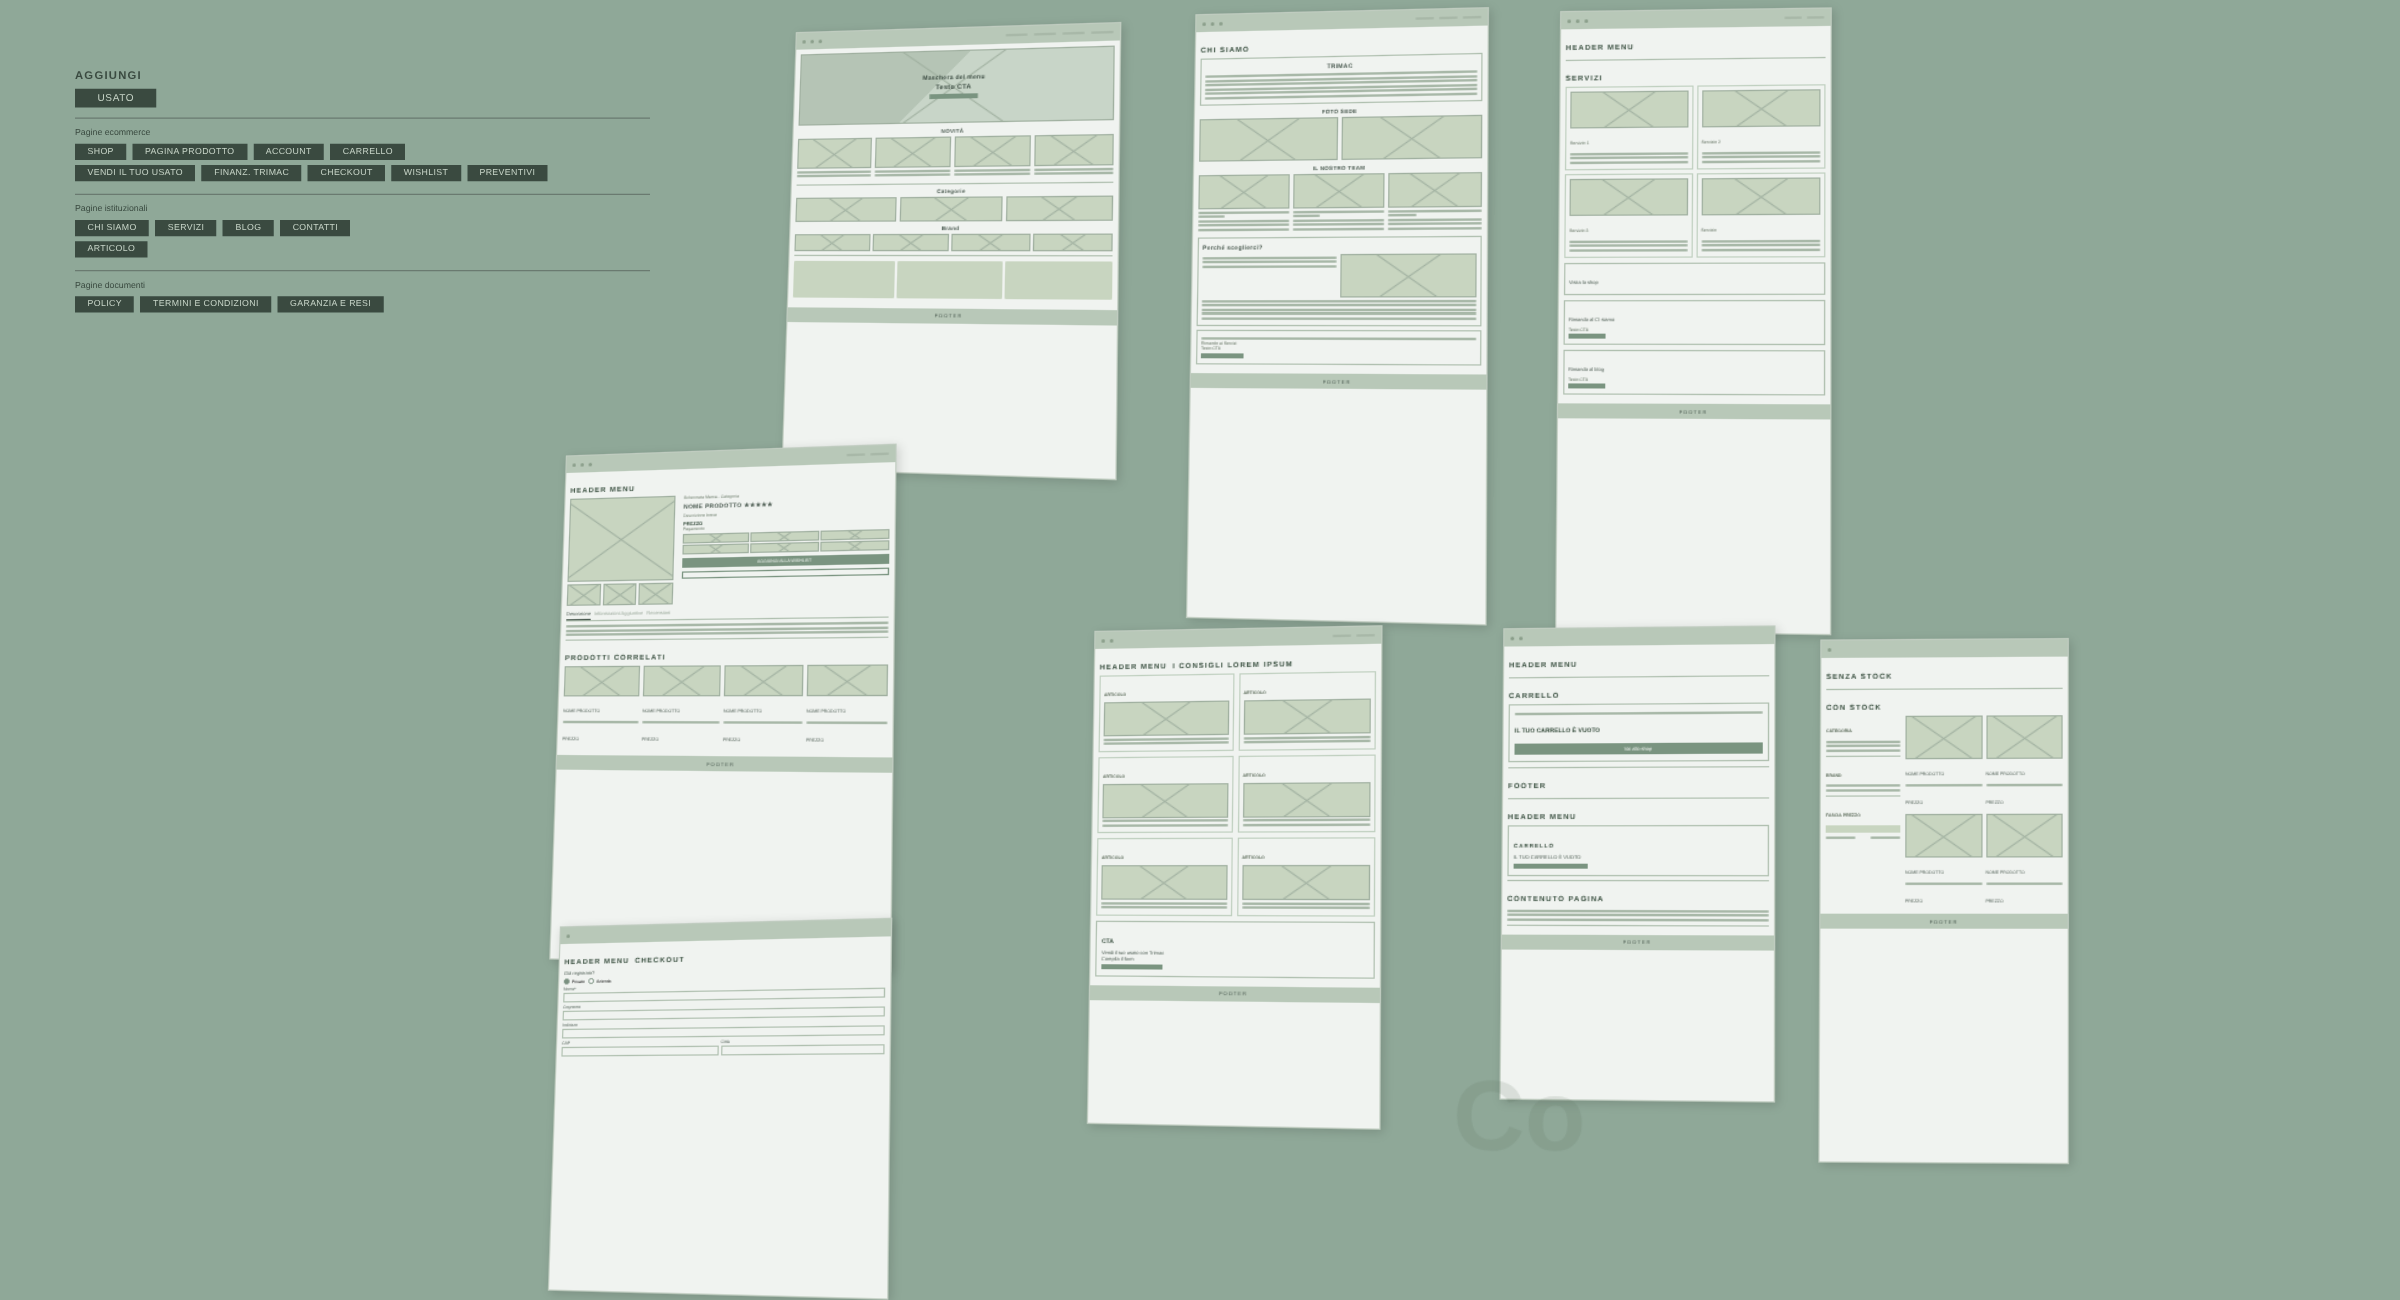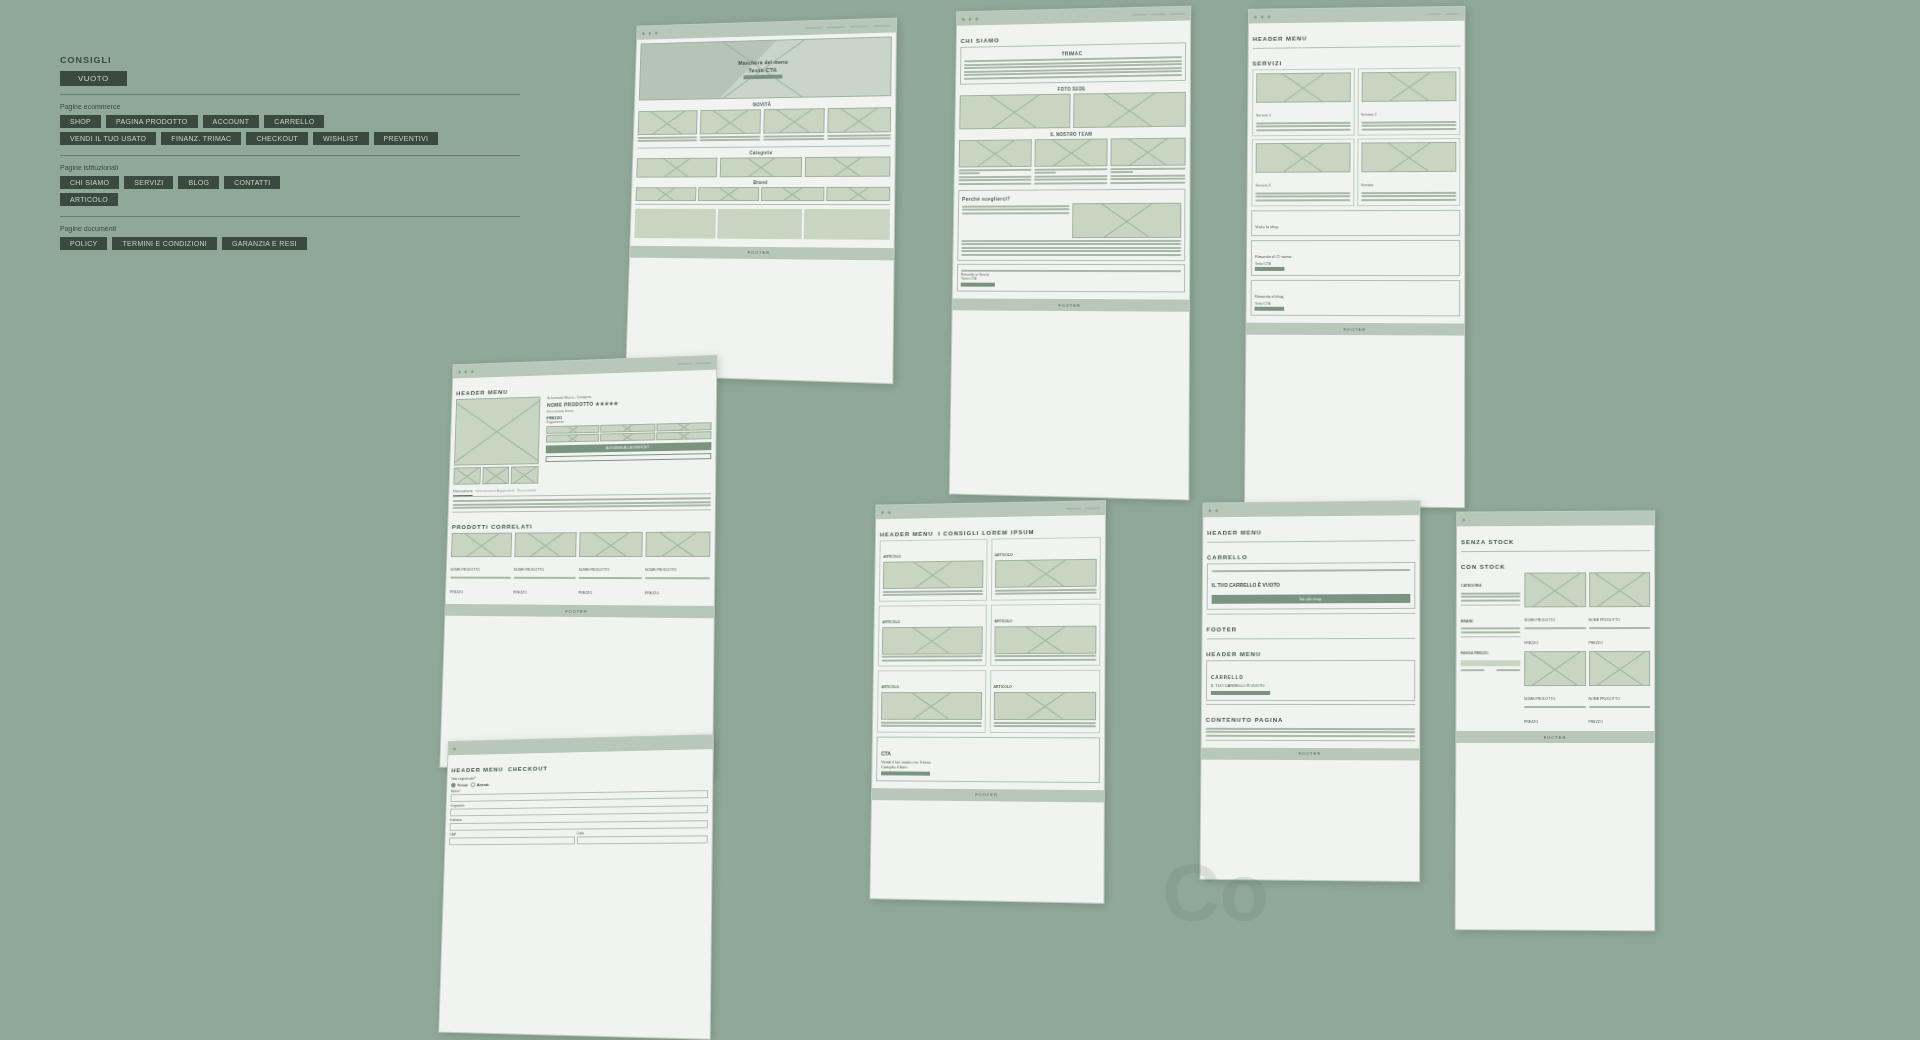--- a/index.html
+++ b/index.html
@@ -127,24 +127,24 @@
     .small-lbl { font-size: 3.5px; color: #5a6a58; }
     .btn-wf { background: #7a9480; color: #eef2ee; font-size: 4px; padding: 2px 5px; text-align: center; margin: 1px 0; }
     .btn-wf-outline { border: 1px solid #7a9480; font-size: 4px; padding: 2px 5px; text-align: center; margin: 1px 0; color: #4a5a50; }
     .hr { height: 1px; background: #b0c0b0; margin: 3px 0; }
     .section-title { font-size: 6px; color: #3a5040; font-weight: bold; text-align: center; letter-spacing: 1px; margin: 3px 0 2px; }
   </style>
 </head>
 <body>
 
 <div class="sitemap-panel">
-  <div class="sitemap-title">CONSIGLI</div>
+  <div class="sitemap-title">AGGIUNGI</div>
 
   <div class="sitemap-home-row">
-    <button class="sitemap-home-btn">VUOTO</button>
+    <button class="sitemap-home-btn">USATO</button>
   </div>
 
   <div class="sitemap-divider"></div>
 
   <div class="sitemap-section">
     <div class="sitemap-section-title">Pagine ecommerce</div>
     <div class="sitemap-buttons-row">
       <button class="sitemap-btn">SHOP</button>
       <button class="sitemap-btn">PAGINA PRODOTTO</button>
       <button class="sitemap-btn">ACCOUNT</button>

